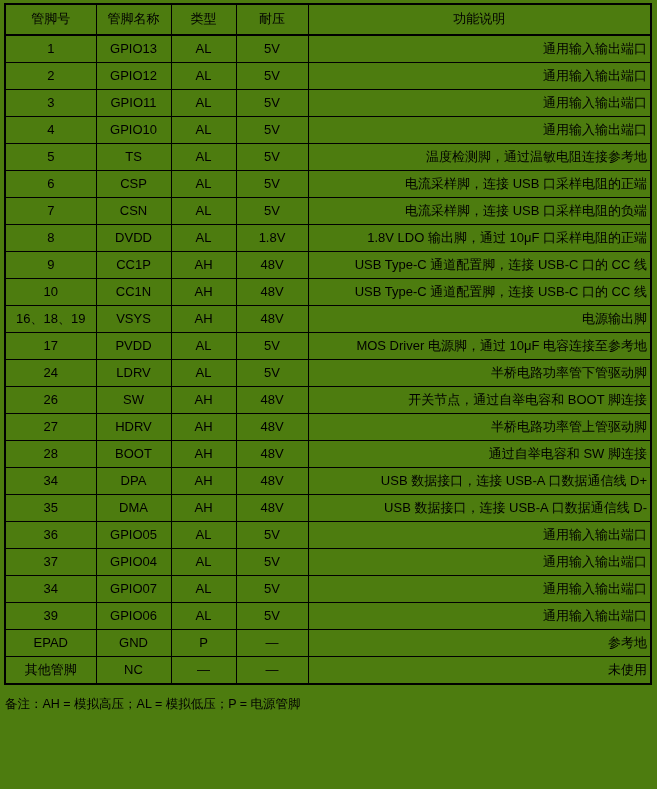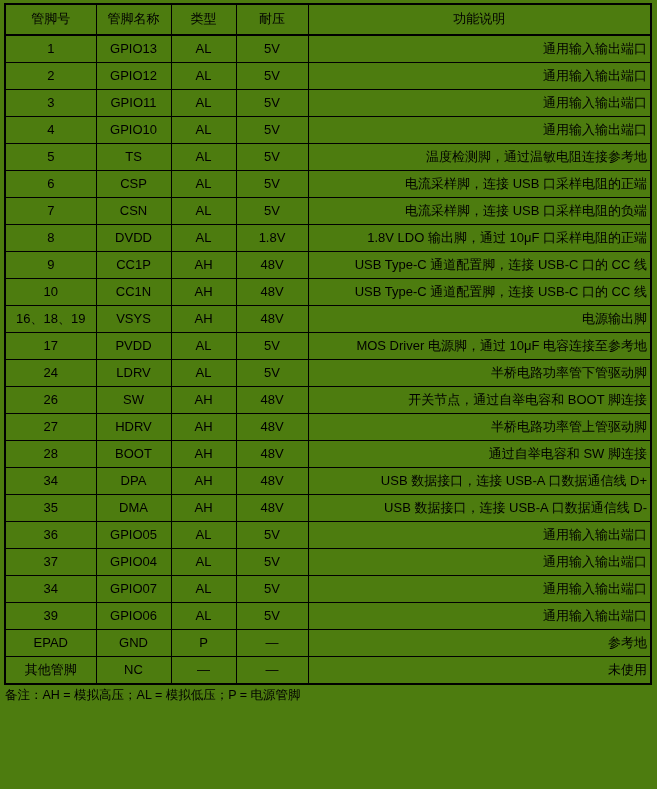--- a/index.html
+++ b/index.html
@@ -40,21 +40,21 @@
     height: 25px;
   }
   table.pin-table tbody td {
     height: 22px;
   }
   table.pin-table td.desc {
     text-align: right;
     padding-left: 10px;
   }
   .note {
-    margin-top: 2px;
+    margin-top: 11px;
     margin-left: 1px;
     font-size: 12.5px;
     line-height: 1.3;
     white-space: nowrap;
   }
 </style>
 </head>
 <body>
 
 <div class="page">

